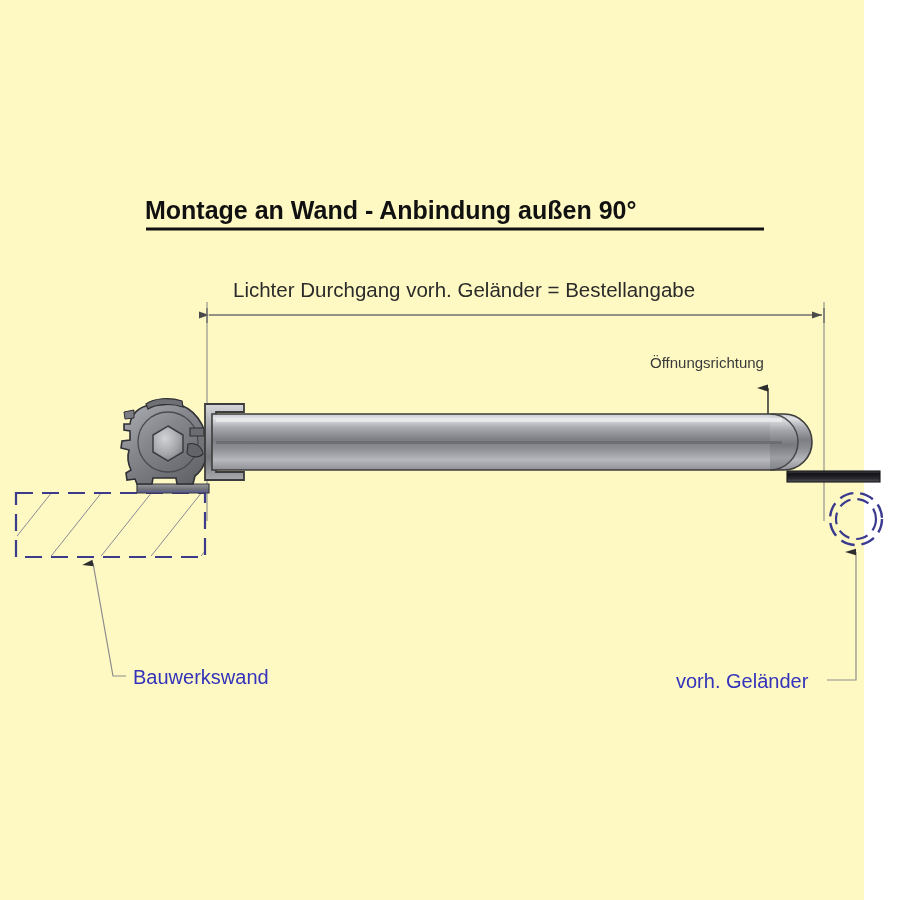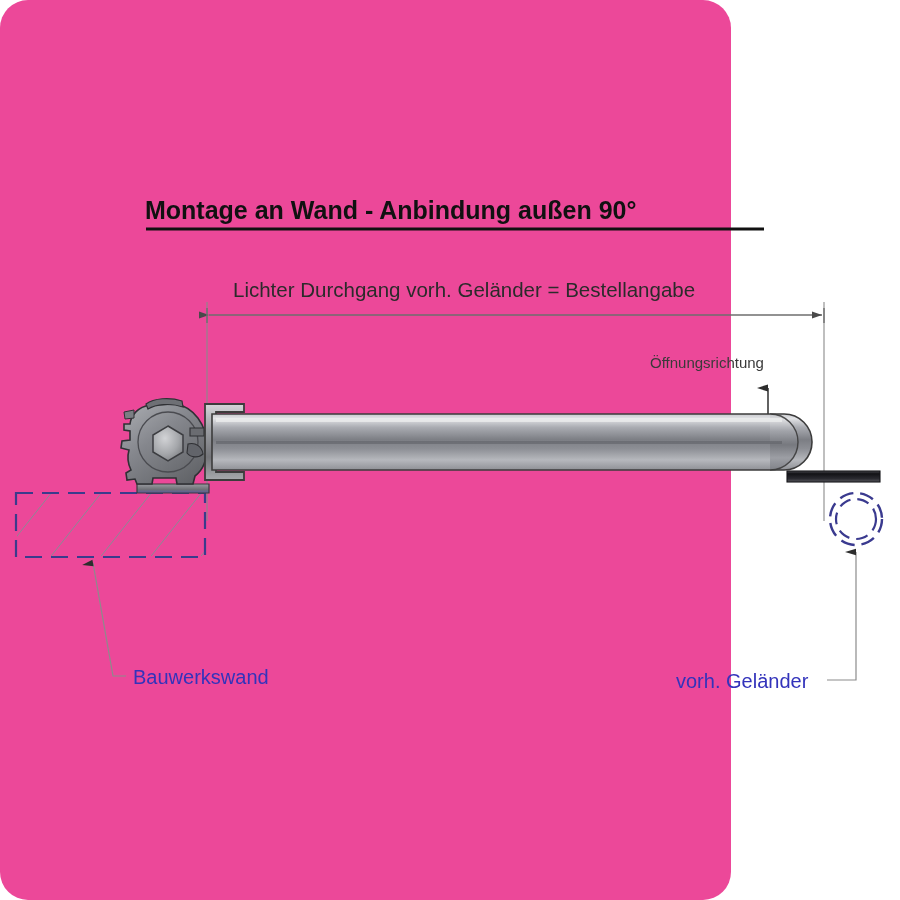--- a/index.html
+++ b/index.html
@@ -9,24 +9,23 @@
     background: #ffffff;
   }
   body {
     width: 900px;
     height: 900px;
     font-family: "Liberation Sans", sans-serif;
     overflow: hidden;
   }
   #page {
     position: relative;
-    width: 731px;
+    width: 864px;
     height: 900px;
-    background: #ec4899;
-    border-radius: 28px;
+    background: #fef9c3;
   }
   #drawing {
     position: absolute;
     left: 0;
     top: 0;
     width: 900px;
     height: 900px;
   }
   .txt {
     white-space: pre;

